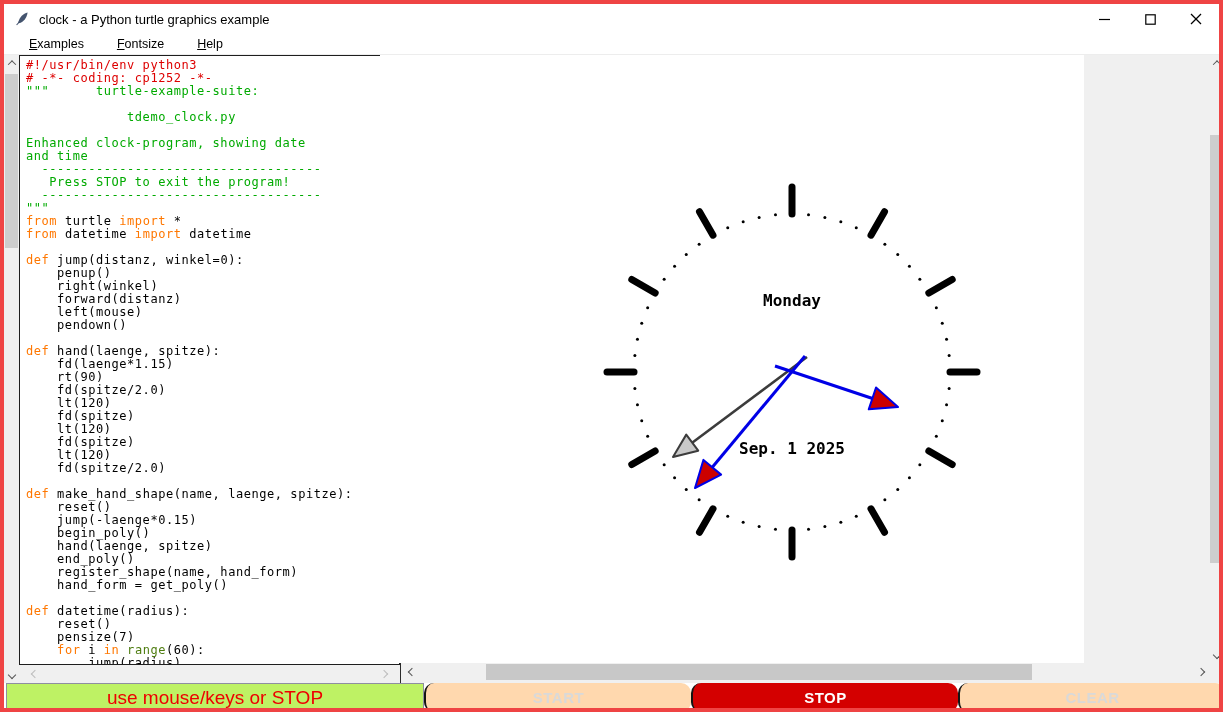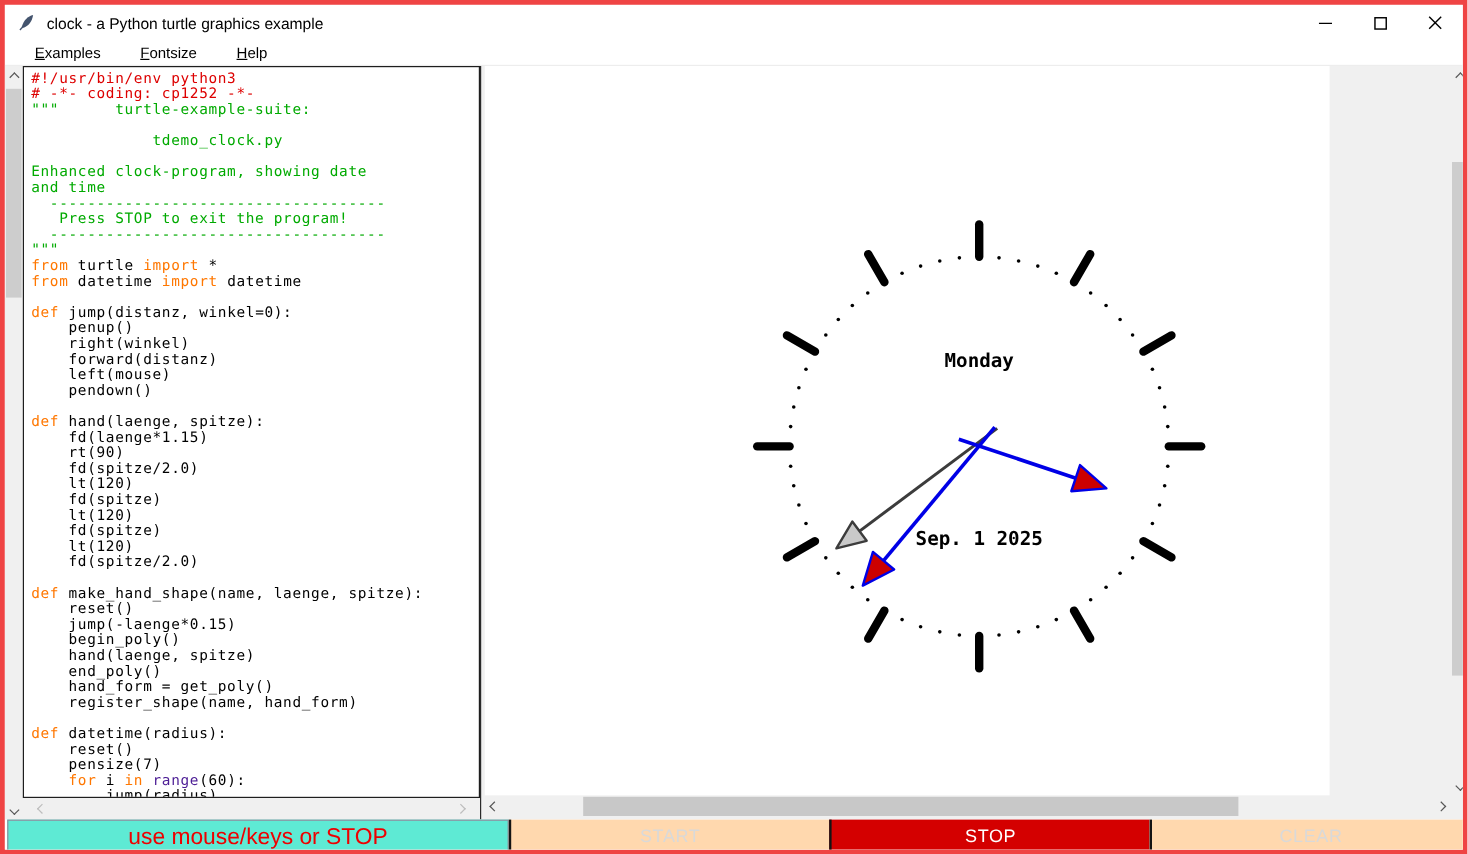--- a/index.html
+++ b/index.html
@@ -35,33 +35,33 @@
   .chev-right { transform:rotate(-45deg); }
 
   .hsb { position:absolute; height:18px; background:#f0f0f0; }
   .hsb .sb-arrow { width:16px; height:100%; top:0; }
   .hsb .sb-thumb { top:1px; bottom:1px; left:auto; right:auto; }
 
   
   .code-area { position:absolute; left:15px; top:0; width:381px; height:610px; background:#fff; border:1px solid #1e1e1e; overflow:hidden; padding:3px 0 0 6px; cursor:text; }
   .code-line { white-space:pre; font-family:"DejaVu Sans Mono", monospace; font-size:12px; line-height:13px; letter-spacing:0.55px; height:13px; }
   .tok-c { color:#dd0000; } .tok-s { color:#00aa00; } .tok-k { color:#ff7700; }
-  .tok-d { color:#000000; } .tok-b { color:#4c1d95; } .tok-n { color:#000000; }
+  .tok-d { color:#000000; } .tok-b { color:#4d7c0f; } .tok-n { color:#000000; }
   .editor-hsb { left:15px; top:610px; width:381px; }
   .sash { position:absolute; left:396px; top:0; width:4px; height:628px; background:#f0f0f0; border-left:1px solid #2a2a2a; }
 
   
-  .canvas { position:absolute; left:400px; top:0; width:704px; height:608px; background:#fff; }
+  .canvas { position:absolute; left:376px; top:0; width:704px; height:608px; background:#fff; }
   .canvas svg { display:block; }
   .canvas-hsb { left:400px; top:608px; width:805px; }
 
   
   .bottombar { position:absolute; left:0; top:679px; width:1221px; height:31px; background:#fff; display:flex; border-bottom:2px solid #141414; }
   .status-label { width:418px; margin-left:2px; height:100%; background:#e6e6fa; border:1px solid #8f8f9f; display:flex; align-items:center; justify-content:center; font-size:19px; }
-  .action-button { flex:1; height:100%; display:flex; align-items:center; justify-content:center; font-size:15px; font-weight:normal; letter-spacing:0.5px; border-left:2px solid #141414; cursor:default; }
+  .action-button { flex:1; height:100%; display:flex; align-items:center; justify-content:center; font-size:15px; font-weight:bold; letter-spacing:0.5px; border-left:2px solid #141414; cursor:default;border-radius:10px; }
   .action-button:first-of-type { border-left:1px solid #9a9a9a; margin-left:1px; }
 </style>
 </head>
 <body>
 
 <div class="window">
 
   <div class="titlebar">
     <svg class="app-icon" viewBox="0 0 16 16">
       <path d="M13.6 1.4 C 9.2 2.4 5.6 5.8 4.1 11.6 L 4.8 12.3 C 10.3 10.6 12.7 6.6 13.6 1.4 Z" fill="#44546e"></path>
@@ -139,22 +139,22 @@
         <div class="code-line"><span class="tok-n">    fd(spitze)</span></div>
         <div class="code-line"><span class="tok-n">    lt(120)</span></div>
         <div class="code-line"><span class="tok-n">    fd(spitze/2.0)</span></div>
         <div class="code-line">&nbsp;</div>
         <div class="code-line"><span class="tok-k">def</span><span class="tok-n"> </span><span class="tok-d">make_hand_shape</span><span class="tok-n">(name, laenge, spitze):</span></div>
         <div class="code-line"><span class="tok-n">    reset()</span></div>
         <div class="code-line"><span class="tok-n">    jump(-laenge*0.15)</span></div>
         <div class="code-line"><span class="tok-n">    begin_poly()</span></div>
         <div class="code-line"><span class="tok-n">    hand(laenge, spitze)</span></div>
         <div class="code-line"><span class="tok-n">    end_poly()</span></div>
+        <div class="code-line"><span class="tok-n">    register_shape(name, hand_form)</span></div>
         <div class="code-line"><span class="tok-n">    hand_form = get_poly()</span></div>
-        <div class="code-line"><span class="tok-n">    register_shape(name, hand_form)</span></div>
         <div class="code-line">&nbsp;</div>
         <div class="code-line"><span class="tok-k">def</span><span class="tok-n"> </span><span class="tok-d">datetime</span><span class="tok-n">(radius):</span></div>
         <div class="code-line"><span class="tok-n">    reset()</span></div>
         <div class="code-line"><span class="tok-n">    pensize(7)</span></div>
         <div class="code-line"><span class="tok-n">    </span><span class="tok-k">for</span><span class="tok-n"> i </span><span class="tok-k">in</span><span class="tok-n"> </span><span class="tok-b">range</span><span class="tok-n">(60):</span></div>
         <div class="code-line"><span class="tok-n">        jump(radius)</span></div>
       </div>
 
     <div class="hsb editor-hsb">
       <div class="sb-arrow" style="left:8px;">
@@ -256,21 +256,21 @@
         </div>
       <div class="sb-thumb" style="top:80px; height:428px;"></div>
       <div class="sb-arrow" style="bottom:0;">
           <span class="chev chev-down"></span>
         </div>
     </div>
 
   </div>
 
   <div class="bottombar">
-    <div class="status-label" style="background: #5eead4; color: rgb(238, 0, 0);">
+    <div class="status-label" style="background: #bef264; color: rgb(238, 0, 0);">
       <span>use mouse/keys or STOP</span>
     </div>
     <div class="action-button" aria-disabled="true" style="background: rgb(255, 216, 174); color: rgb(217, 217, 217);">START</div>
     <div class="action-button" style="background: rgb(212, 0, 0); color: rgb(255, 255, 255);">STOP</div>
     <div class="action-button" aria-disabled="true" style="background: rgb(255, 216, 174); color: rgb(217, 217, 217);">CLEAR</div>
   </div>
 
 </div>
 
 </body></html>

